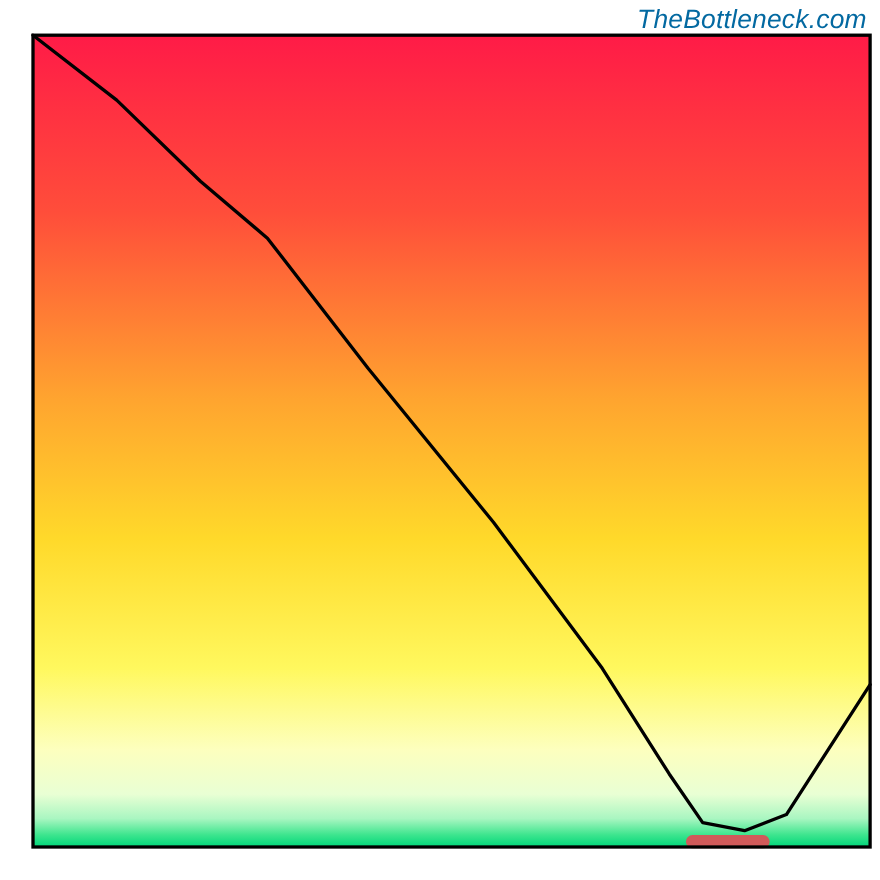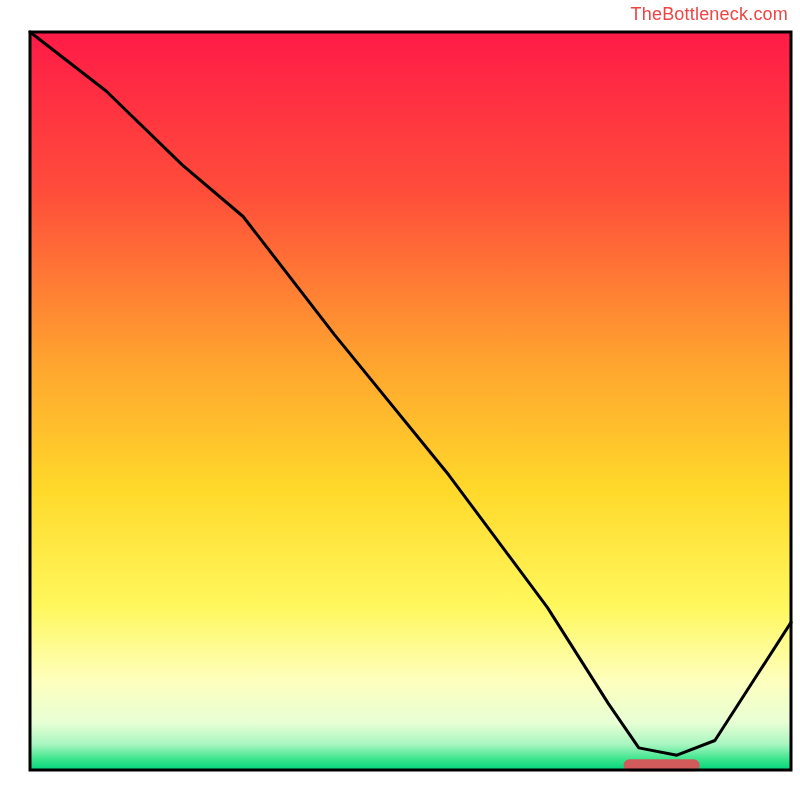--- a/index.html
+++ b/index.html
@@ -12,25 +12,26 @@
   }
   .chart-container {
     position: relative;
     width: 800px;
     height: 800px;
   }
   .watermark {
     position: absolute;
     top: 4px;
     right: 12px;
-    font-size: 18px;
+    font-size: 24px;
     font-weight: 500;
-    color: #ef4444;
+    color: #0369a1;
     letter-spacing: 0.2px;
     z-index: 20;
+    font-style: italic;
   }
   svg.plot {
     position: absolute;
     top: 0;
     left: 0;
   }
 </style>
 </head>
 <body>
 

